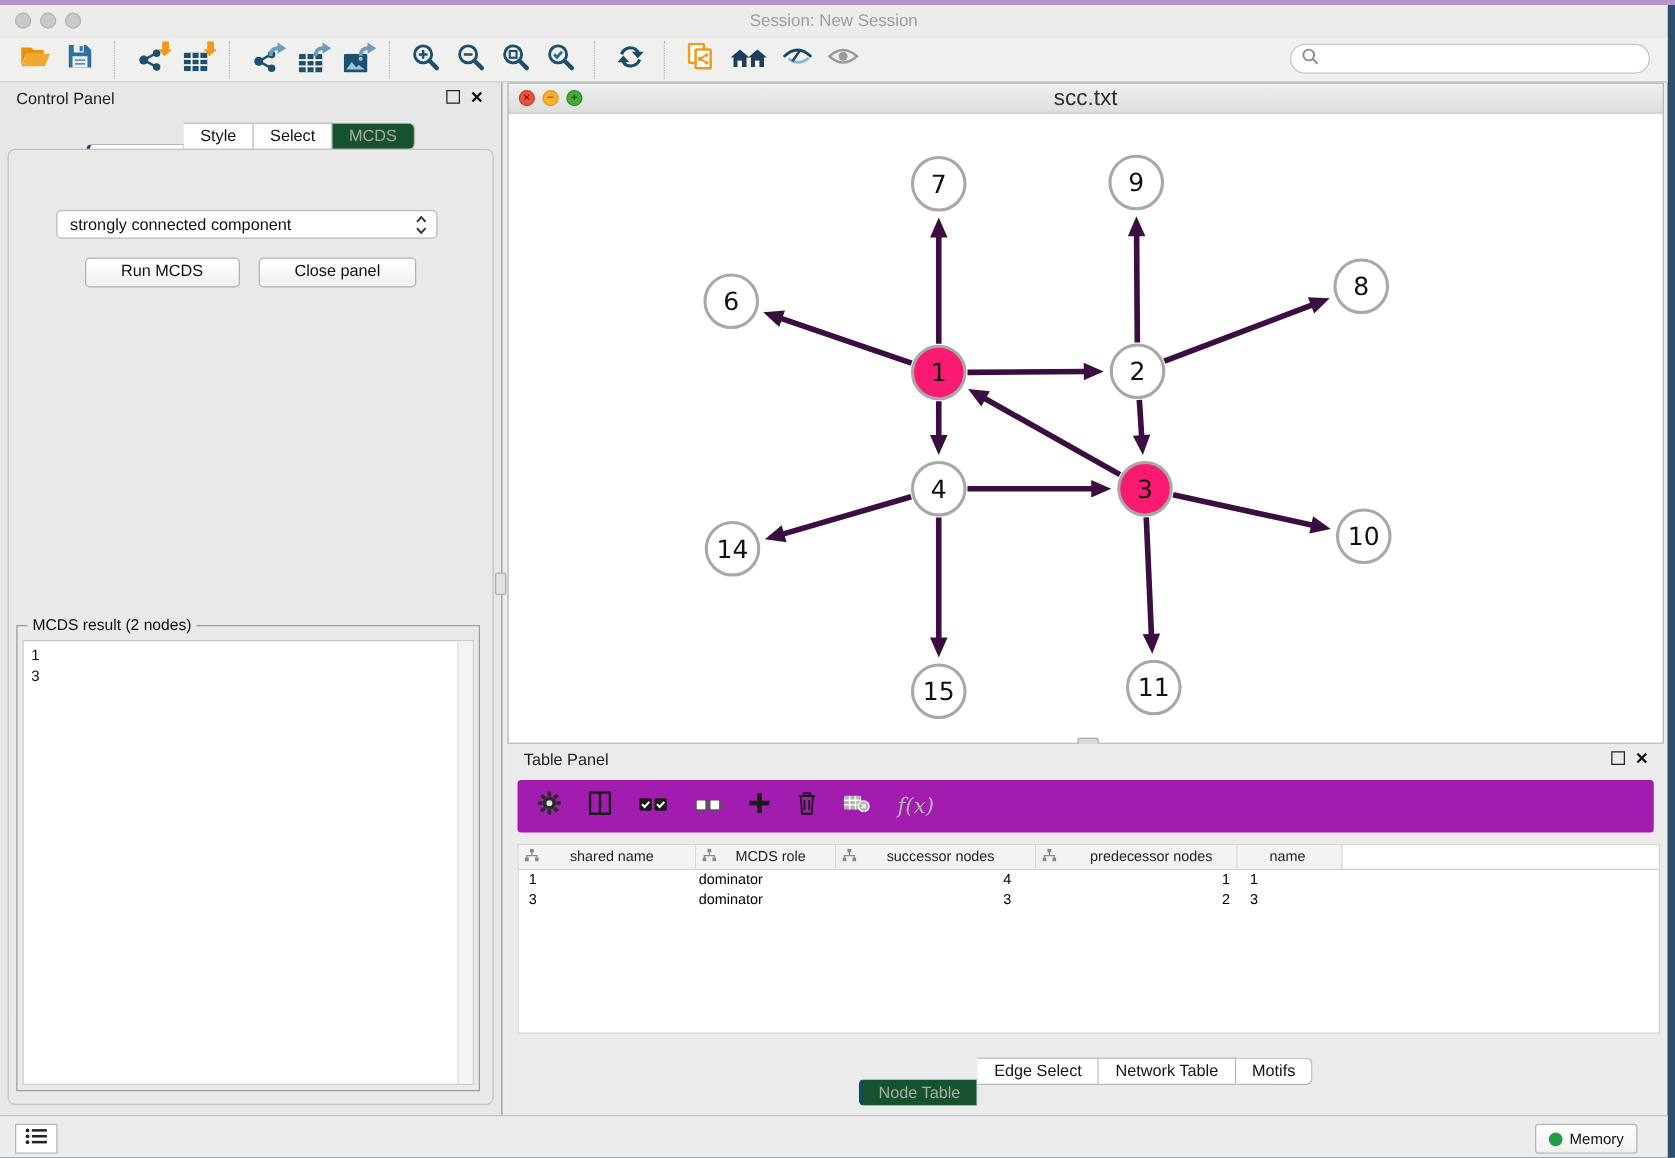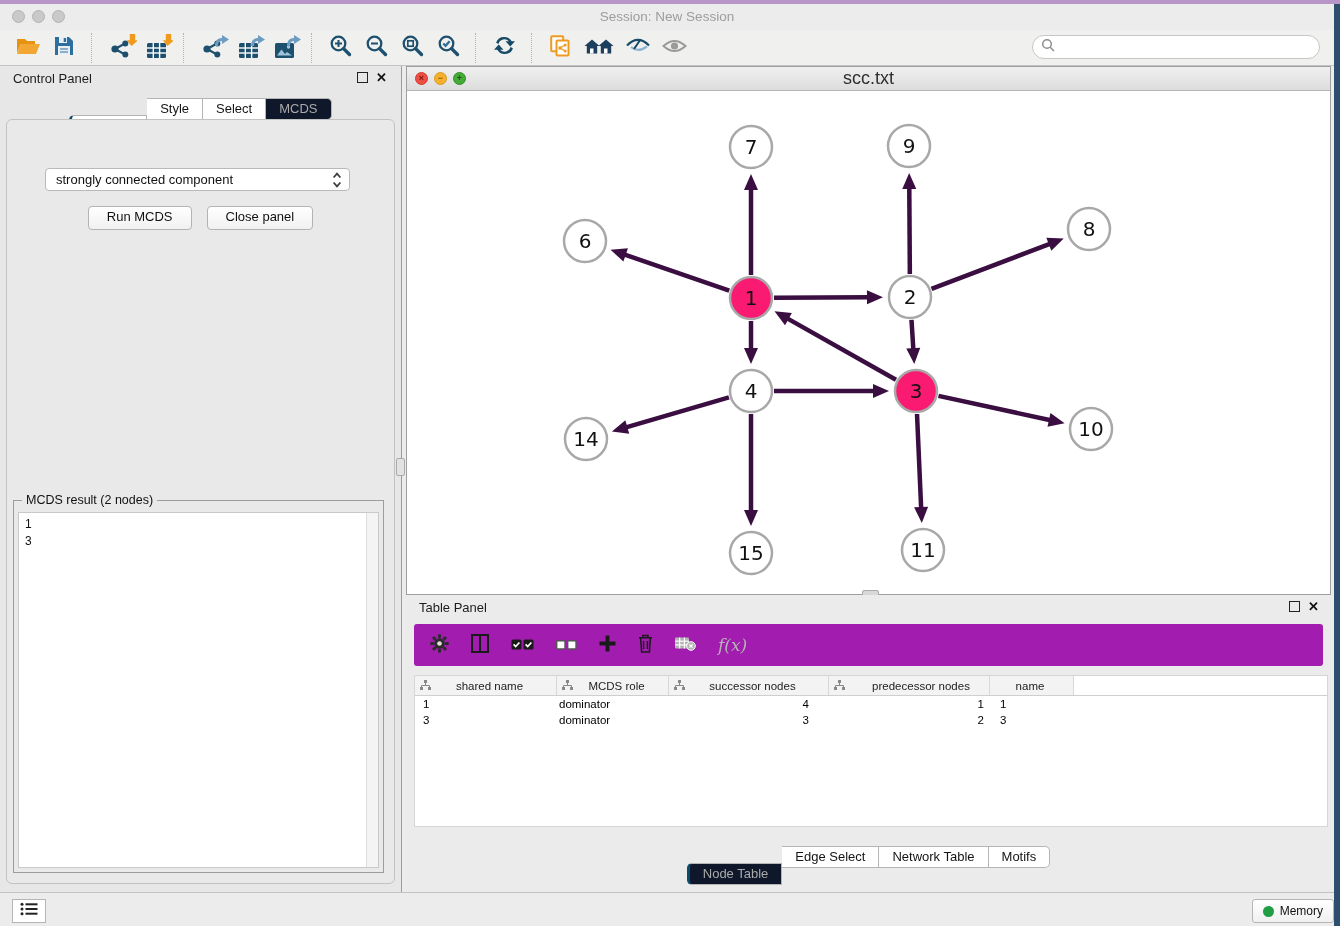--- a/index.html
+++ b/index.html
@@ -26,27 +26,27 @@
   .control-panel{position:absolute;left:0;top:62px;width:402px;height:826px;background:#e7e7e7;border-right:1px solid #9c9c9c;box-sizing:border-box;}
   .cp-header{position:absolute;left:0;top:0;width:100%;height:26px;}
   .panel-title{position:absolute;left:13px;top:5px;font-size:13px;color:#1c1c1c;}
   .win-ctrl{position:absolute;top:6px;display:flex;gap:8px;align-items:center;}
   .float-box{width:9px;height:9px;border:1.5px solid #222;display:inline-block;}
   .close-x{font-size:13px;font-weight:bold;color:#111;line-height:11px;}
   .cp-tabs{position:absolute;left:0;top:32px;width:100%;display:flex;justify-content:center;}
   .tab{height:20px;line-height:20px;padding:0 13px;background:#fff;border:1px solid #b5b5b5;border-left:none;font-size:13px;color:#141414;}
   .tab:first-child{border-left:3px solid #0c4a6e;border-radius:5px 0 0 5px;margin-top:17px;}
   .tab:last-child{border-radius:0 5px 5px 0;}
-  .tab.disabled{background:#0f172a;color:#aaaaaa;}
+  .tab.disabled{background:#14532d;color:#aaaaaa;}
   .cp-body{position:absolute;left:6px;right:6px;top:53px;bottom:8px;background:#e9e9e9;border:1px solid #c2c2c2;border-radius:6px;}
   .opt-label{position:absolute;left:0;right:0;top:24px;text-align:center;font-size:13px;color:#111;}
   .criterion-select{position:absolute;left:38px;right:44px;top:48px;height:23px;background:#fff;border:1px solid #b9b9b9;border-radius:4px;display:flex;align-items:center;padding-left:10px;font-size:13px;color:#111;box-sizing:border-box;}
   .stepper{position:absolute;right:7px;top:2px;}
   .btn-row{position:absolute;left:0;right:0;top:86px;display:flex;justify-content:center;gap:15px;}
-  .pbtn{height:22px;line-height:20px;padding:0 18px;background:linear-gradient(#ffffff,#f1f1f1);border:1px solid #b3b3b3;border-radius:4px;font-size:13px;color:#111;}
+  .pbtn{height:22px;line-height:20px;padding:0 28px;background:linear-gradient(#ffffff,#f1f1f1);border:1px solid #b3b3b3;border-radius:4px;font-size:13px;color:#111;}
   .result-group{position:absolute;left:6px;right:10px;top:380px;bottom:10px;border:1px solid #9d9d9d;}
   .result-legend{position:absolute;left:8px;top:-8px;background:#e9e9e9;padding:0 4px;font-size:12.5px;color:#111;}
   .result-area{position:absolute;left:4px;right:4px;top:11px;bottom:4px;background:#fff;border:1px solid #c9c9c9;}
   .result-scroll{position:absolute;right:0;top:0;bottom:0;width:11px;background:#f4f4f4;border-left:1px solid #dedede;}
   .result-text{padding:3px 6px;font-size:12px;line-height:17px;color:#111;}
 
   
   .net-win{position:absolute;left:406px;top:62px;width:925px;height:529px;border:1px solid #9f9f9f;background:#fff;box-sizing:border-box;}
   .net-titlebar{position:absolute;left:0;top:0;width:100%;height:24px;background:linear-gradient(#efefef,#dddddd);border-bottom:1px solid #b5b5b5;box-sizing:border-box;}
   .tl{position:absolute;top:5px;width:13px;height:13px;border-radius:50%;box-sizing:border-box;display:flex;align-items:center;justify-content:center;font-size:9px;font-weight:bold;line-height:9px;}
@@ -72,21 +72,21 @@
   .trow{display:flex;height:16px;align-items:center;}
   .td{font-size:11.5px;color:#000;box-sizing:border-box;}
   .c1{width:142px;} .c2{width:112px;} .c3{width:160px;} .c4{width:161px;gap:16px;} .c5{width:84px;}
   .td.c1{padding-left:8px;} .td.c2{padding-left:2px;}
   .td.c3{text-align:right;padding-right:20px;} .td.c4{text-align:right;padding-right:6px;} .td.c5{padding-left:10px;}
   .tp-tabs{position:absolute;left:0;bottom:7px;width:100%;display:flex;justify-content:center;}
 
   
   .statusbar{position:absolute;left:0;top:888px;width:100%;height:34px;background:#ececec;border-top:1px solid #c2c2c2;box-sizing:border-box;}
   .list-btn{position:absolute;left:12px;top:6px;width:32px;height:22px;background:#fff;border:1px solid #b5b5b5;display:flex;align-items:center;justify-content:center;}
-  .mem-btn{position:absolute;right:0;top:6px;height:22px;background:linear-gradient(#fff,#f0f0f0);border:1px solid #b5b5b5;border-radius:3px;display:flex;align-items:center;gap:6px;padding:0 10px;font-size:12px;color:#111;}
+  .mem-btn{position:absolute;right:24px;top:6px;height:22px;background:linear-gradient(#fff,#f0f0f0);border:1px solid #b5b5b5;border-radius:3px;display:flex;align-items:center;gap:6px;padding:0 10px;font-size:12px;color:#111;}
   .mem-dot{width:11px;height:11px;border-radius:50%;background:#1f9e43;}
 </style>
 </head>
 <body>
 
 <div class="stage">
   <div class="top-strip"></div>
   <div class="right-strip"></div>
 
   <div class="app">

